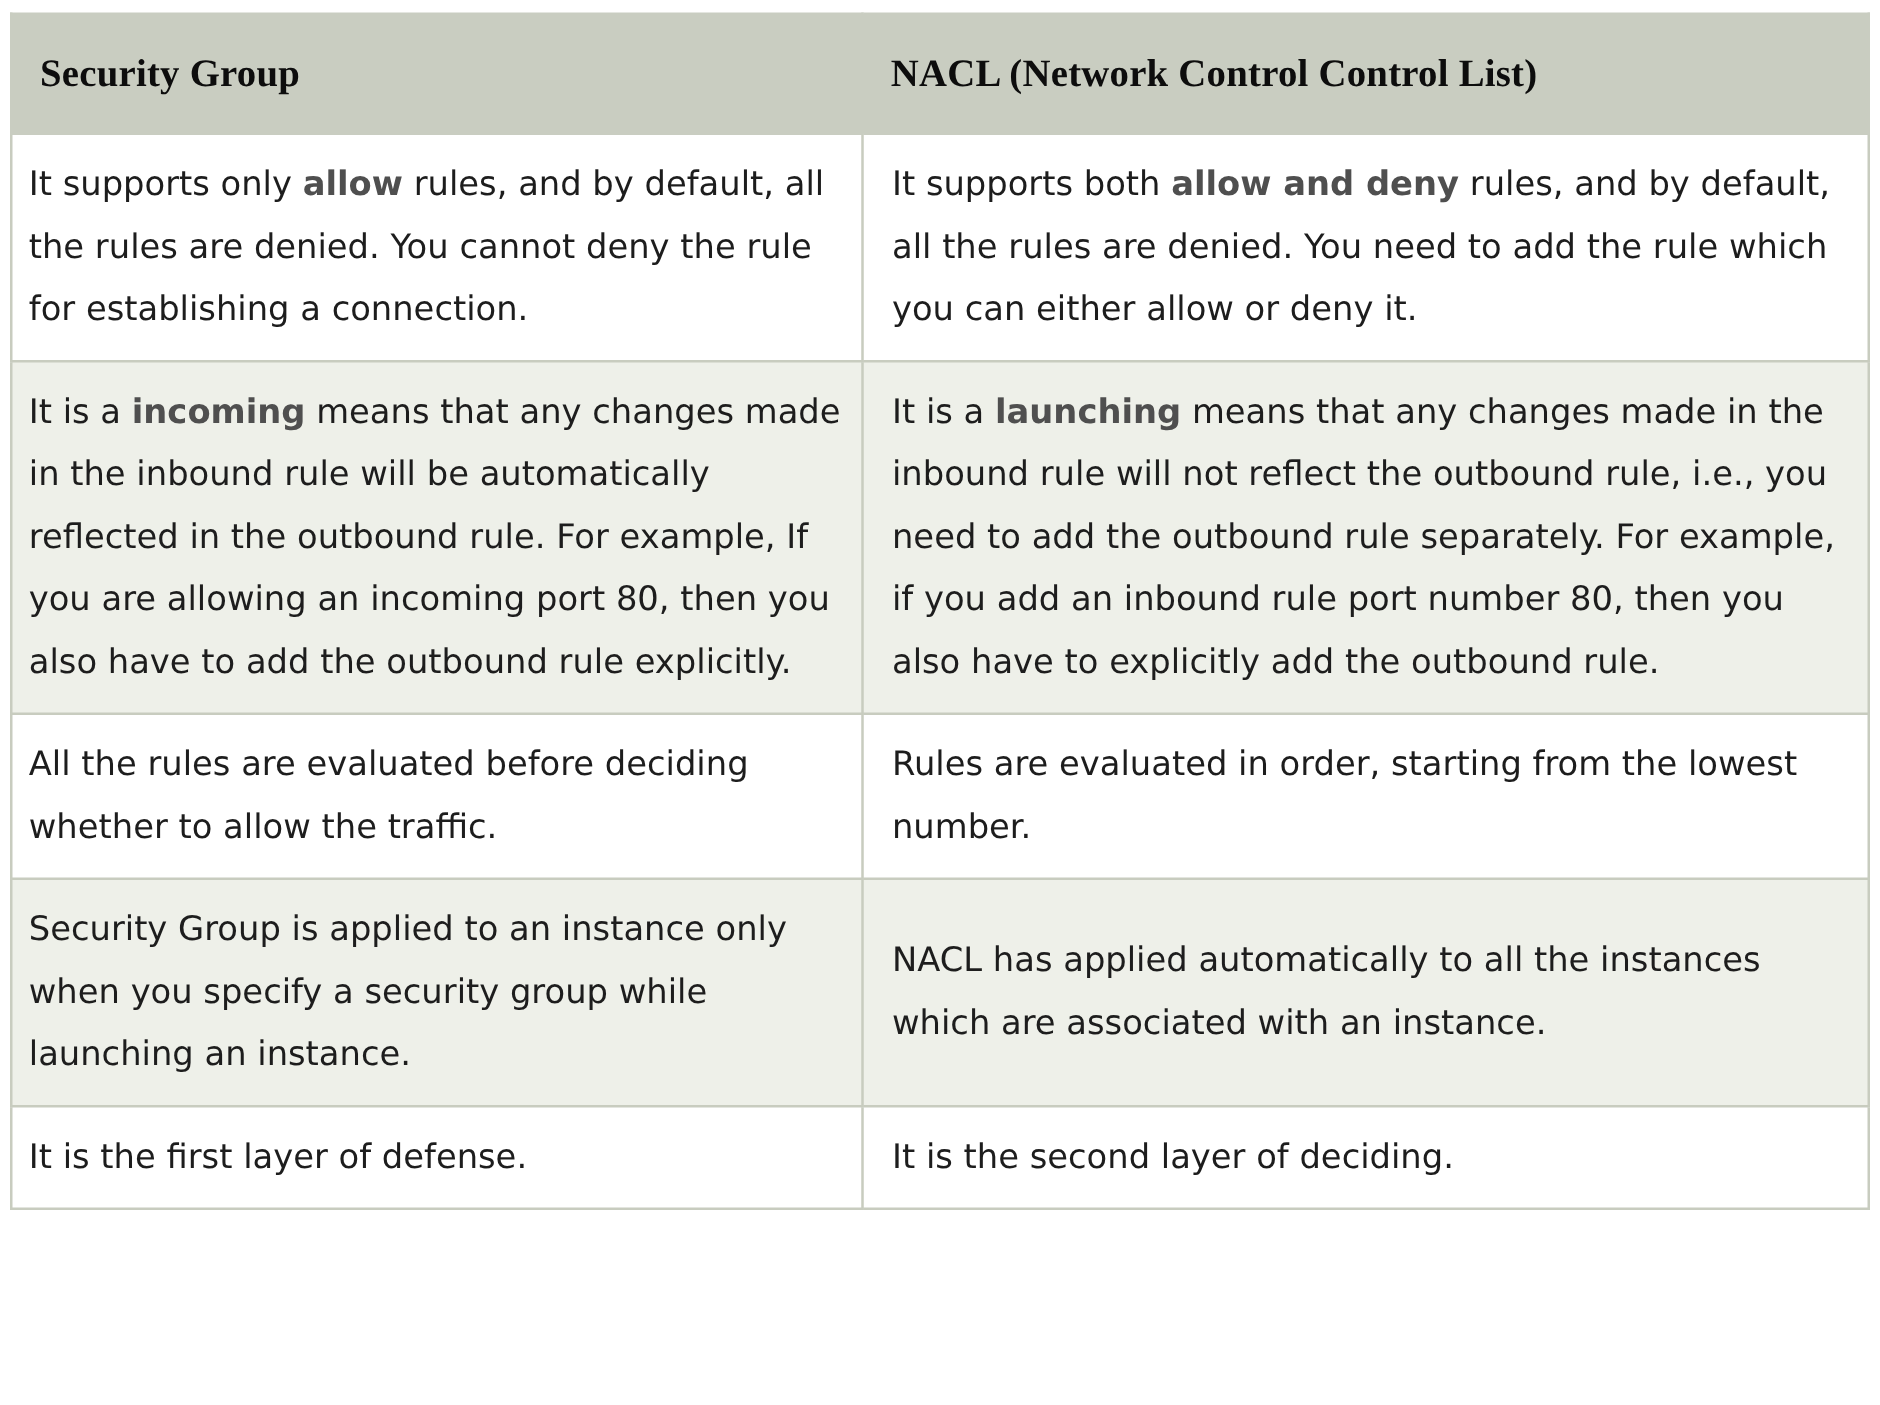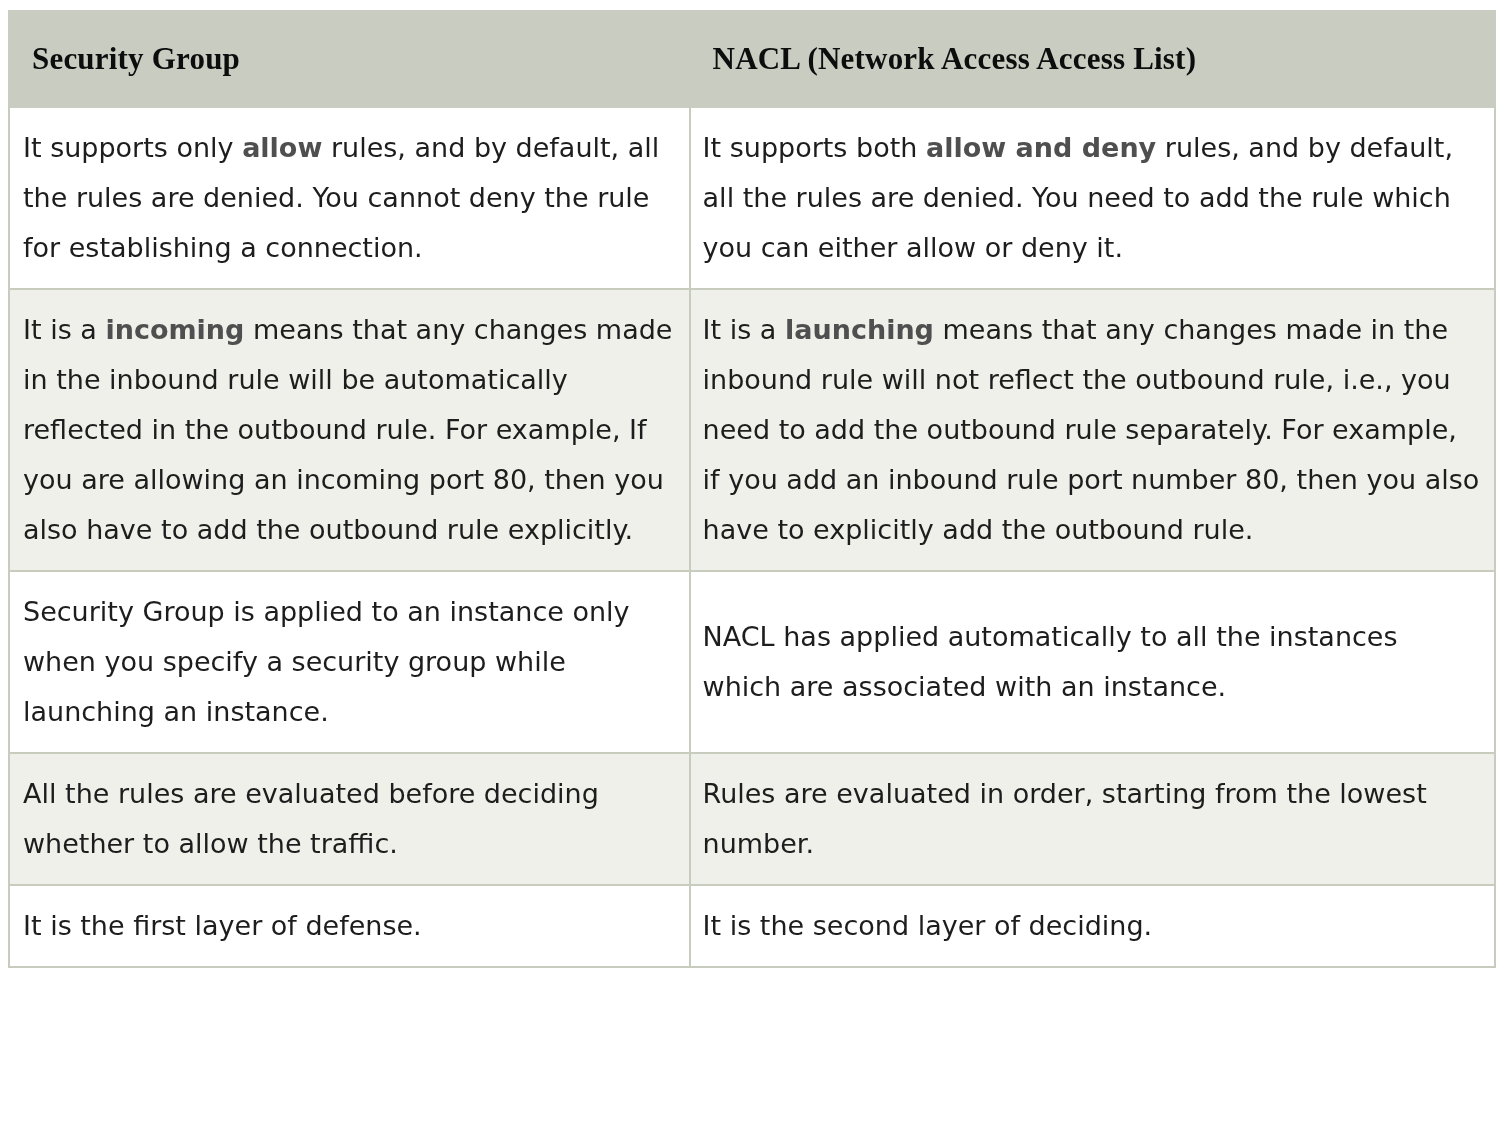--- a/index.html
+++ b/index.html
@@ -37,21 +37,21 @@
     color: #0d0d0d;
     padding: 29px 14px 29px 22px;
     letter-spacing: 0.2px;
   }
   td {
     font-size: 27px;
     line-height: 50px;
     color: #1d1d1d;
     padding: 15px 14px 15px 13px;
   }
-  td.right-cell { padding-left: 12px; padding-right: 12px; }
+  td.right-cell { padding-left: 23px; padding-right: 12px; }
   tbody tr:nth-child(odd)  td { background: #ffffff; }
   tbody tr:nth-child(even) td { background: #eef0e9; }
   .em {
     font-weight: bold;
     color: #4f4f4f;
     text-align: center;
   }
 </style>
 </head>
 <body>
@@ -61,40 +61,40 @@
     <colgroup>
       <col class="left-col">
       <col class="right-col">
     </colgroup>
     <thead>
       <tr>
         <th>
           <span>Security Group</span>
         </th>
         <th>
-          <span>NACL (Network Access Access List)</span>
+          <span>NACL (Network Control Control List)</span>
         </th>
       </tr>
     </thead>
     <tbody>
       <tr>
         <td><span>It supports only </span><span class="em">allow</span><span> rules, and by default, all the rules are denied. You cannot deny the rule for establishing a connection.</span></td>
         <td class="right-cell"><span>It supports both </span><span class="em">allow and deny</span><span> rules, and by default, all the rules are denied. You need to add the rule which you can either allow or deny it.</span></td>
       </tr>
       <tr>
         <td><span>It is a </span><span class="em">incoming</span><span> means that any changes made in the inbound rule will be automatically reflected in the outbound rule. For example, If you are allowing an incoming port 80, then you also have to add the outbound rule explicitly.</span></td>
         <td class="right-cell"><span>It is a </span><span class="em">launching</span><span> means that any changes made in the inbound rule will not reflect the outbound rule, i.e., you need to add the outbound rule separately. For example, if you add an inbound rule port number 80, then you also have to explicitly add the outbound rule.</span></td>
       </tr>
       <tr>
+        <td><span>All the rules are evaluated before deciding whether to allow the traffic.</span><span class="em"></span><span></span></td>
+        <td class="right-cell"><span>Rules are evaluated in order, starting from the lowest number.</span><span class="em"></span><span></span></td>
+      </tr>
+      <tr>
         <td><span>Security Group is applied to an instance only when you specify a security group while launching an instance.</span><span class="em"></span><span></span></td>
         <td class="right-cell"><span>NACL has applied automatically to all the instances which are associated with an instance.</span><span class="em"></span><span></span></td>
-      </tr>
-      <tr>
-        <td><span>All the rules are evaluated before deciding whether to allow the traffic.</span><span class="em"></span><span></span></td>
-        <td class="right-cell"><span>Rules are evaluated in order, starting from the lowest number.</span><span class="em"></span><span></span></td>
       </tr>
       <tr>
         <td><span>It is the first layer of defense.</span><span class="em"></span><span></span></td>
         <td class="right-cell"><span>It is the second layer of deciding.</span><span class="em"></span><span></span></td>
       </tr>
     </tbody>
   </table>
 </div>
 
 </body></html>

